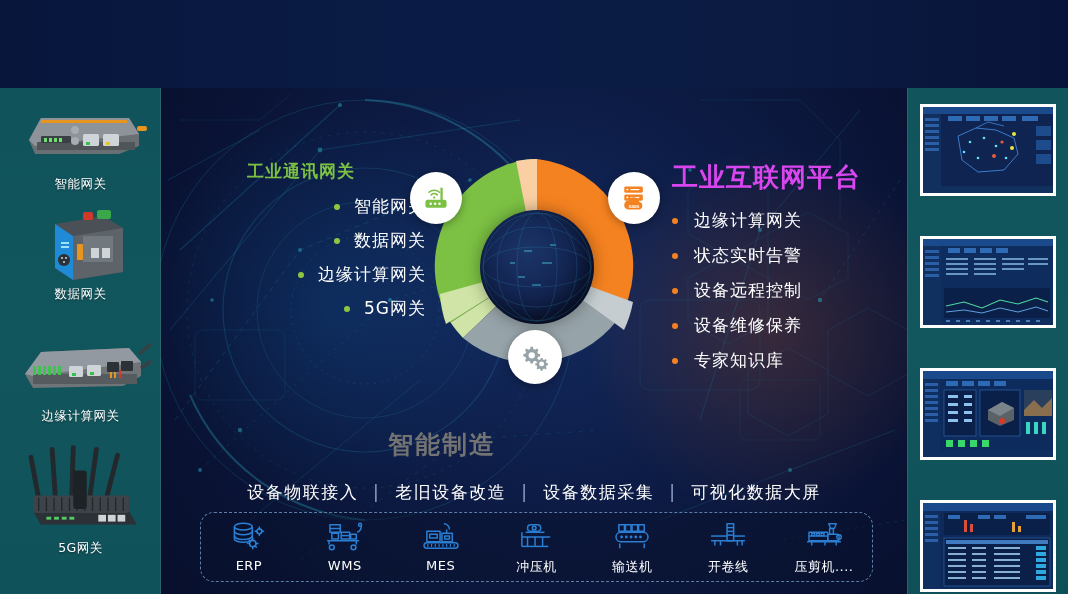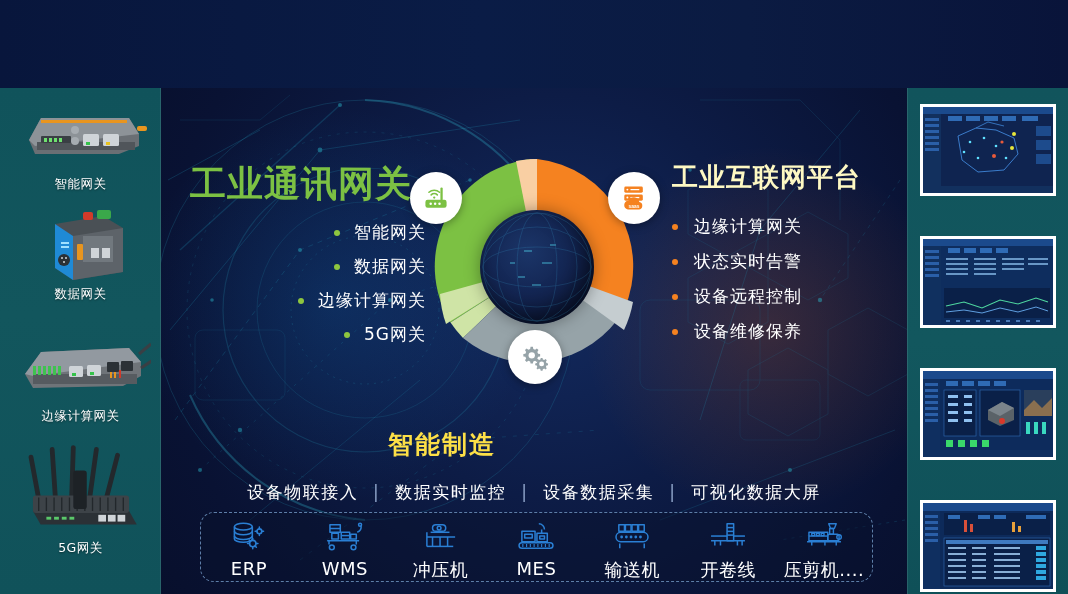--- a/index.html
+++ b/index.html
@@ -92,39 +92,39 @@
     font-family:"DejaVu Sans","Liberation Sans",sans-serif;
     text-shadow:0 1px 2px rgba(0,0,0,.45);
   }
   .prod-img{ width:140px; height:76px; margin:0 auto; display:block; }
 
   .shot{ position:absolute; left:11px; width:140px; height:96px; }
 
   
   .col-left{ position:absolute; left:176px; top:160px; width:250px; z-index:10; }
   .h-green{
-    font-size:36px; font-weight:bold; color:#7cc143; letter-spacing:1px;
+    font-size:17px; font-weight:bold; color:#7cc143; letter-spacing:1px;
     text-align:center; margin-bottom:12px;
     font-family:"DejaVu Sans","Liberation Sans",sans-serif;
   }
   .li-l{
     display:flex; align-items:center; justify-content:flex-end;
     font-size:17px; color:#ffffff; margin:11px 0; letter-spacing:1px;
     font-family:"DejaVu Sans","Liberation Sans",sans-serif;
   }
   .dot-g{
     width:6px; height:6px; border-radius:50%; background:#8ec63f;
     margin-right:14px; flex:0 0 auto;
   }
 
   
   .col-right{ position:absolute; left:672px; top:160px; width:240px; z-index:10; }
   .h-orange{
-    font-size:26px; font-weight:bold; color:#fef9c3; letter-spacing:1px;
-    margin-bottom:20px;
+    font-size:26px; font-weight:bold; color:#d946ef; letter-spacing:1px;
+    margin-bottom:14px;
     font-family:"DejaVu Sans","Liberation Sans",sans-serif;
   }
   .li-r{
     display:flex; align-items:center;
     font-size:17px; color:#ffffff; margin:12px 0; letter-spacing:1px;
     font-family:"DejaVu Sans","Liberation Sans",sans-serif;
   }
   .dot-o{
     width:6px; height:6px; border-radius:50%; background:#f58220;
     margin-right:16px; flex:0 0 auto;
@@ -143,42 +143,42 @@
     display:flex; align-items:center; justify-content:center;
     box-shadow:0 2px 8px rgba(0,0,0,.35);
   }
   .bub-router{ left:-18px; top:14px; width:52px; height:52px; }
   .bub-server{ right:-14px; top:14px; width:52px; height:52px; }
   .bub-gear  { left:80px; top:172px; width:54px; height:54px; }
 
   
   .h-red{
     position:absolute; left:0; top:428px; width:884px; text-align:center; z-index:10;
-    font-size:25px; font-weight:bold; color:#fde047; letter-spacing:2px;
+    font-size:25px; font-weight:bold; color:#737373; letter-spacing:2px;
     font-family:Liberation Serif, serif;
   }
   .sub-row{
     position:absolute; left:0; top:481px; width:1068px; text-align:center; z-index:10;
     font-size:17px; color:#ffffff; letter-spacing:1.5px;
     font-family:"DejaVu Sans","Liberation Sans",sans-serif;
   }
   .sub-sep{ color:#8ea4c9; margin:0 8px; }
 
   
   .strip{
     position:absolute; left:200px; top:512px; width:673px; height:70px; z-index:10;
     border:1.5px dashed #5d7ea8; border-radius:14px;
     background:rgba(9,17,44,.45);
     display:flex; align-items:flex-start; justify-content:space-around;
     padding-top:7px;
   }
   .strip-item{ width:86px; text-align:center; }
   .strip-ico{ height:34px; display:flex; align-items:center; justify-content:center; }
   .strip-lbl{
-    font-size:18px; color:#ffffff; margin-top:4px; letter-spacing:.5px;
+    font-size:13px; color:#ffffff; margin-top:4px; letter-spacing:.5px;
     font-family:"DejaVu Sans","Liberation Sans",sans-serif;
     white-space:nowrap;
   }
 </style>
 </head>
 <body>
 
 <div class="slide">
 
   <div class="bg-base"></div>
@@ -643,20 +643,24 @@
       <span>状态实时告警</span>
     </div>
     <div class="li-r">
       <span class="dot-o"></span>
       <span>设备远程控制</span>
     </div>
     <div class="li-r">
       <span class="dot-o"></span>
       <span>设备维修保养</span>
     </div>
+    <div class="li-r">
+      <span class="dot-o"></span>
+      <span>专家知识库</span>
+    </div>
   </div>
 
   <div class="donut-wrap">
     <svg viewBox="0 0 218 218" style="position:absolute;left:0;top:0;width:218px;height:218px;">
 
       <path d="M109 109 L101.4 1.3 A108 108 0 0 0 22.5 164.6 Z" fill="#7cc143"></path>
 
       <path d="M109 109 L22.5 164.6 A108 108 0 0 0 35 180 Z" fill="#cfe4a6"></path>
 
       <path d="M109 109 L109 1 A108 108 0 0 1 196 152 Z" fill="#f58220"></path>
@@ -738,21 +742,21 @@
         <circle cx="24.5" cy="24.8" r="2.8" fill="#ffffff"></circle>
       </svg>
     </div>
   </div>
 
   <div class="h-red">智能制造</div>
 
   <div class="sub-row">
     <span>设备物联接入</span>
     <span class="sub-sep">|</span>
-    <span>数据实时监控</span>
+    <span>老旧设备改造</span>
     <span class="sub-sep">|</span>
     <span>设备数据采集</span>
     <span class="sub-sep">|</span>
     <span>可视化数据大屏</span>
   </div>
 
   <div class="strip">
 
     <div class="strip-item">
       <div class="strip-ico">
@@ -802,60 +806,60 @@
           </g>
         </svg>
       </div>
       <div class="strip-lbl">WMS</div>
     </div>
 
     <div class="strip-item">
       <div class="strip-ico">
         <svg viewBox="0 0 42 34" width="40" height="32">
           <g fill="none" stroke="#2a7fd4" stroke-width="1.6" stroke-linejoin="round">
+            <path d="M24 3 a6 6 0 0 1 6 6"></path>
+            <path d="M27 9 v4"></path>
+            <rect x="22" y="13" width="11" height="9"></rect>
+            <rect x="25" y="16" width="5" height="3"></rect>
+            <rect x="6" y="11" width="14" height="11"></rect>
+            <rect x="9" y="14" width="8" height="4"></rect>
+            <rect x="3" y="23" width="36" height="6" rx="3"></rect>
+          </g>
+          <g stroke="#2a7fd4" stroke-width="1.2">
+            <path d="M7 24.5 v3"></path>
+              <path d="M11 24.5 v3"></path>
+              <path d="M15 24.5 v3"></path>
+            <path d="M19 24.5 v3"></path>
+              <path d="M23 24.5 v3"></path>
+              <path d="M27 24.5 v3"></path>
+            <path d="M31 24.5 v3"></path>
+              <path d="M35 24.5 v3"></path>
+          </g>
+        </svg>
+      </div>
+      <div class="strip-lbl">MES</div>
+    </div>
+
+    <div class="strip-item">
+      <div class="strip-ico">
+        <svg viewBox="0 0 42 34" width="40" height="32">
+          <g fill="none" stroke="#2a7fd4" stroke-width="1.6" stroke-linejoin="round">
             <rect x="12" y="4" width="14" height="7" rx="3.5"></rect>
             <circle cx="19" cy="7.5" r="2"></circle>
             <path d="M10 12 h20"></path>
             <path d="M6 12 v15"></path>
             <path d="M6 17 h30"></path>
             <path d="M6 27 h28"></path>
             <path d="M12 17 v10"></path>
               <path d="M20 17 v10"></path>
               <path d="M28 17 v10"></path>
           </g>
         </svg>
       </div>
       <div class="strip-lbl">冲压机</div>
-    </div>
-
-    <div class="strip-item">
-      <div class="strip-ico">
-        <svg viewBox="0 0 42 34" width="40" height="32">
-          <g fill="none" stroke="#2a7fd4" stroke-width="1.6" stroke-linejoin="round">
-            <path d="M24 3 a6 6 0 0 1 6 6"></path>
-            <path d="M27 9 v4"></path>
-            <rect x="22" y="13" width="11" height="9"></rect>
-            <rect x="25" y="16" width="5" height="3"></rect>
-            <rect x="6" y="11" width="14" height="11"></rect>
-            <rect x="9" y="14" width="8" height="4"></rect>
-            <rect x="3" y="23" width="36" height="6" rx="3"></rect>
-          </g>
-          <g stroke="#2a7fd4" stroke-width="1.2">
-            <path d="M7 24.5 v3"></path>
-              <path d="M11 24.5 v3"></path>
-              <path d="M15 24.5 v3"></path>
-            <path d="M19 24.5 v3"></path>
-              <path d="M23 24.5 v3"></path>
-              <path d="M27 24.5 v3"></path>
-            <path d="M31 24.5 v3"></path>
-              <path d="M35 24.5 v3"></path>
-          </g>
-        </svg>
-      </div>
-      <div class="strip-lbl">MES</div>
     </div>
 
     <div class="strip-item">
       <div class="strip-ico">
         <svg viewBox="0 0 42 34" width="40" height="32">
           <g fill="none" stroke="#2a7fd4" stroke-width="1.6" stroke-linejoin="round">
             <rect x="7" y="4" width="6" height="7"></rect>
               <rect x="14" y="4" width="6" height="7"></rect>
             <rect x="21" y="4" width="6" height="7"></rect>
               <rect x="28" y="4" width="6" height="7"></rect>

